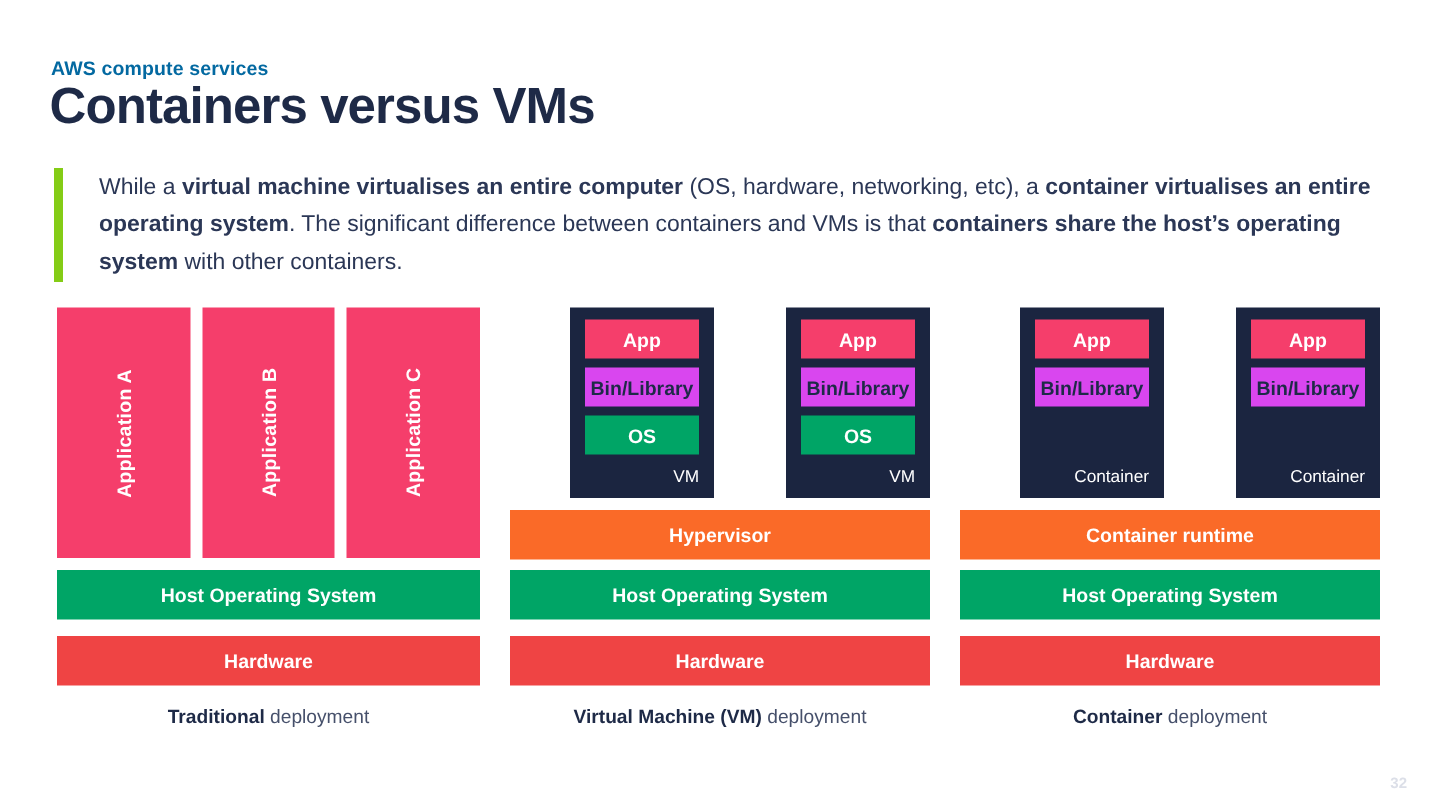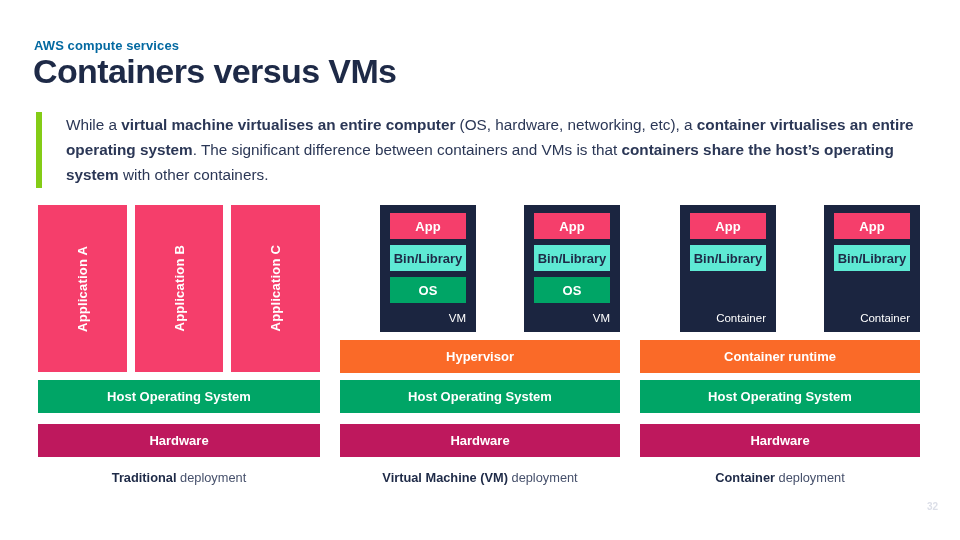--- a/index.html
+++ b/index.html
@@ -78,24 +78,24 @@
   .bar {
     box-sizing: border-box;
     display: flex;
     align-items: center;
     justify-content: center;
     color: #ffffff;
     font-weight: bold;
     text-align: center;
   }
   .bar-green   { background: #00a566; }
-  .bar-purple  { background: #be185d; }
+  .bar-purple  { background: #ef4444; }
   .bar-orange  { background: #fa6a28; }
   .bar-pink    { background: #f53e6b; }
-  .bar-yellow  { background: #5eead4; color: #1e2a47; }
+  .bar-yellow  { background: #d946ef; color: #1e2a47; }
 
   
   .apps-row {
     position: absolute;
     top: 0;
     left: 0;
     width: 282px;
     height: 167px;
     display: flex;
     gap: 8px;
@@ -172,21 +172,21 @@
     width: 100%;
     text-align: center;
     font-size: 12.8px;
     color: #46506b;
   }
   .caption b { color: #1e2a47; font-weight: bold; }
 
   .page-number {
     position: absolute;
     right: 22px;
-    bottom: 28px;
+    bottom: 12px;
     font-size: 10px;
     font-weight: bold;
     color: #dcdfe8;
   }
 </style>
 </head>
 <body>
 
 <div class="eyebrow">AWS compute services</div>
 <h1 class="page-title">Containers versus VMs</h1>

